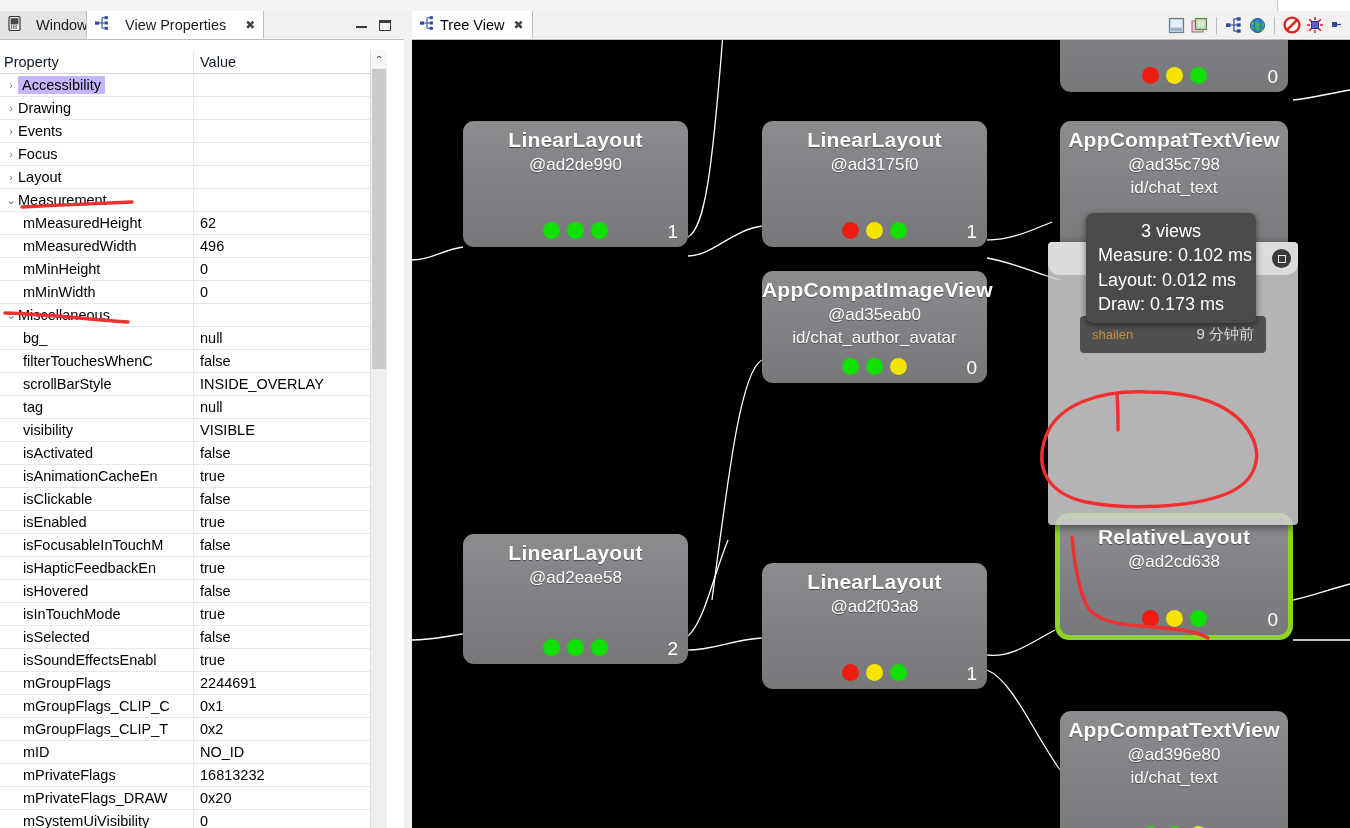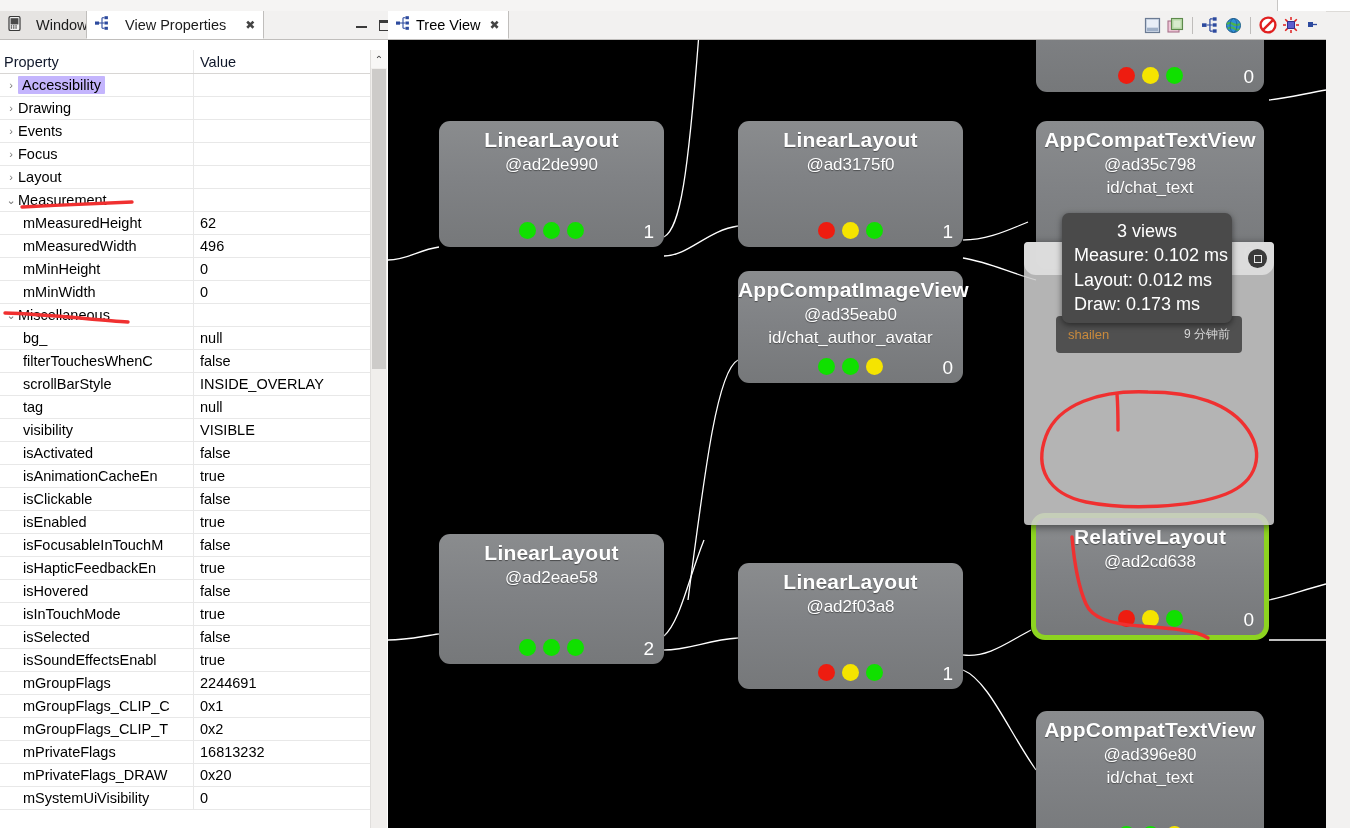--- a/index.html
+++ b/index.html
@@ -57,21 +57,21 @@
   .vsb{position:absolute;right:17px;top:39px;width:16px;bottom:0;background:#f0eeec;border-left:1px solid #e0dedc;}
   .vsb-up{height:18px;background:#f8f7f6;display:flex;align-items:center;justify-content:center;
           font-size:10px;color:#3b3b3b;}
   .vsb-thumb{position:absolute;left:1px;right:1px;top:19px;height:300px;background:#cdcbc9;}
   .left-gap{position:absolute;right:0;top:39px;width:17px;bottom:0;background:#fff;border-left:1px solid #e0dedc;}
 
   
   .divider{position:absolute;left:404px;top:11px;width:8px;height:817px;background:#f2f1f0;}
 
   
-  .right-panel{position:absolute;left:388px;top:11px;width:938px;height:817px;background:#f2f1f0;}
+  .right-panel{position:absolute;left:412px;top:11px;width:938px;height:817px;background:#f2f1f0;}
   .rtabbar{position:relative;height:28px;background:#f2f1f0;border-bottom:1px solid #c0bebc;}
   .rtab{position:absolute;left:0;top:0;height:28px;display:flex;align-items:center;gap:5px;
         padding:0 8px;box-sizing:border-box;background:#ffffff;font-size:14.5px;
         border-right:1px solid #c0bebc;border-bottom:1px solid #fff;}
   .rtoolbar{position:absolute;right:2px;top:0;height:28px;display:flex;align-items:center;gap:3px;}
   .tb-sep{width:1px;height:17px;background:#bfbdbb;margin:0 4px;}
   .tb-ico{width:20px;height:20px;display:flex;align-items:center;justify-content:center;}
 
   
   .canvas{position:absolute;left:0;top:29px;width:938px;height:788px;background:#000;overflow:hidden;}
@@ -98,21 +98,21 @@
           background:rgba(222,222,222,.92);border-radius:4px 4px 12px 12px;}
   .pv-dots{position:absolute;left:0;right:0;top:8px;display:flex;justify-content:center;gap:7px;}
   .pv-dot{width:17px;height:17px;border-radius:50%;}
   .pv-btn{position:absolute;right:7px;top:7px;width:19px;height:19px;border-radius:50%;
           background:#3a3a3a;display:flex;align-items:center;justify-content:center;}
   .pv-btn i{display:block;width:8px;height:8px;border:1.6px solid #e8e8e8;box-sizing:border-box;}
   .pv-card{position:absolute;left:32px;right:32px;top:74px;height:37px;border-radius:4px;
            background:rgba(72,72,72,.93);display:flex;align-items:center;
            justify-content:space-between;padding:0 12px;box-sizing:border-box;}
   .pv-name{font-size:13px;color:#c98a3c;filter:blur(.6px);}
-  .pv-time{font-size:12px;color:#d9d9d9;filter:blur(.6px);}
+  .pv-time{font-size:15px;color:#d9d9d9;filter:blur(.6px);}
 
   
   .tooltip{position:absolute;background:#4a4a4a;border-radius:7px;color:#fff;
            padding:6px 12px 8px 12px;box-sizing:border-box;box-shadow:0 2px 6px rgba(0,0,0,.5);}
   .tt-head{font-size:18px;text-align:center;line-height:1.35;}
   .tt-line{font-size:18px;line-height:1.35;white-space:nowrap;}
 
   
   .annot{position:absolute;left:0;top:0;width:1350px;height:828px;pointer-events:none;}
 </style>
@@ -400,20 +400,28 @@
             <div class="cell-v">
               <span>0x1</span>
             </div>
           </div>
           <div class="row">
             <div class="cell-k ind-1">
               <span>mGroupFlags_CLIP_T</span>
             </div>
             <div class="cell-v">
               <span>0x2</span>
+            </div>
+          </div>
+          <div class="row">
+            <div class="cell-k ind-1">
+              <span>mID</span>
+            </div>
+            <div class="cell-v">
+              <span>NO_ID</span>
             </div>
           </div>
           <div class="row">
             <div class="cell-k ind-1">
               <span>mPrivateFlags</span>
             </div>
             <div class="cell-v">
               <span>16813232</span>
             </div>
           </div>

